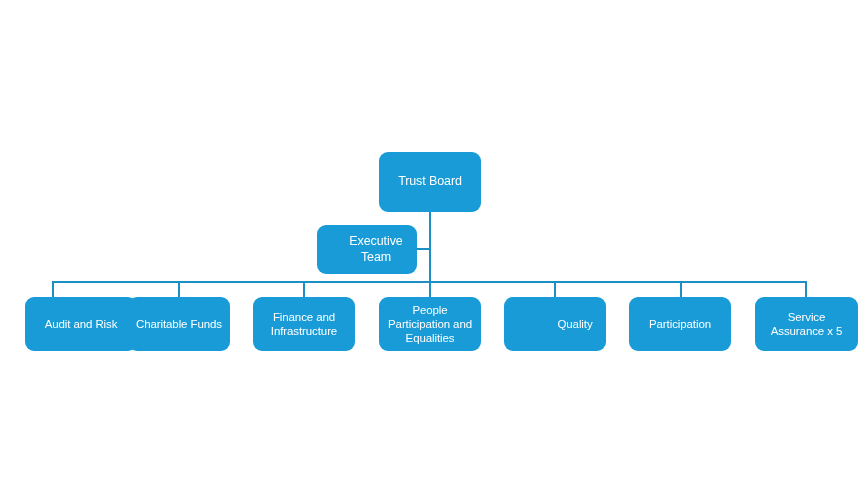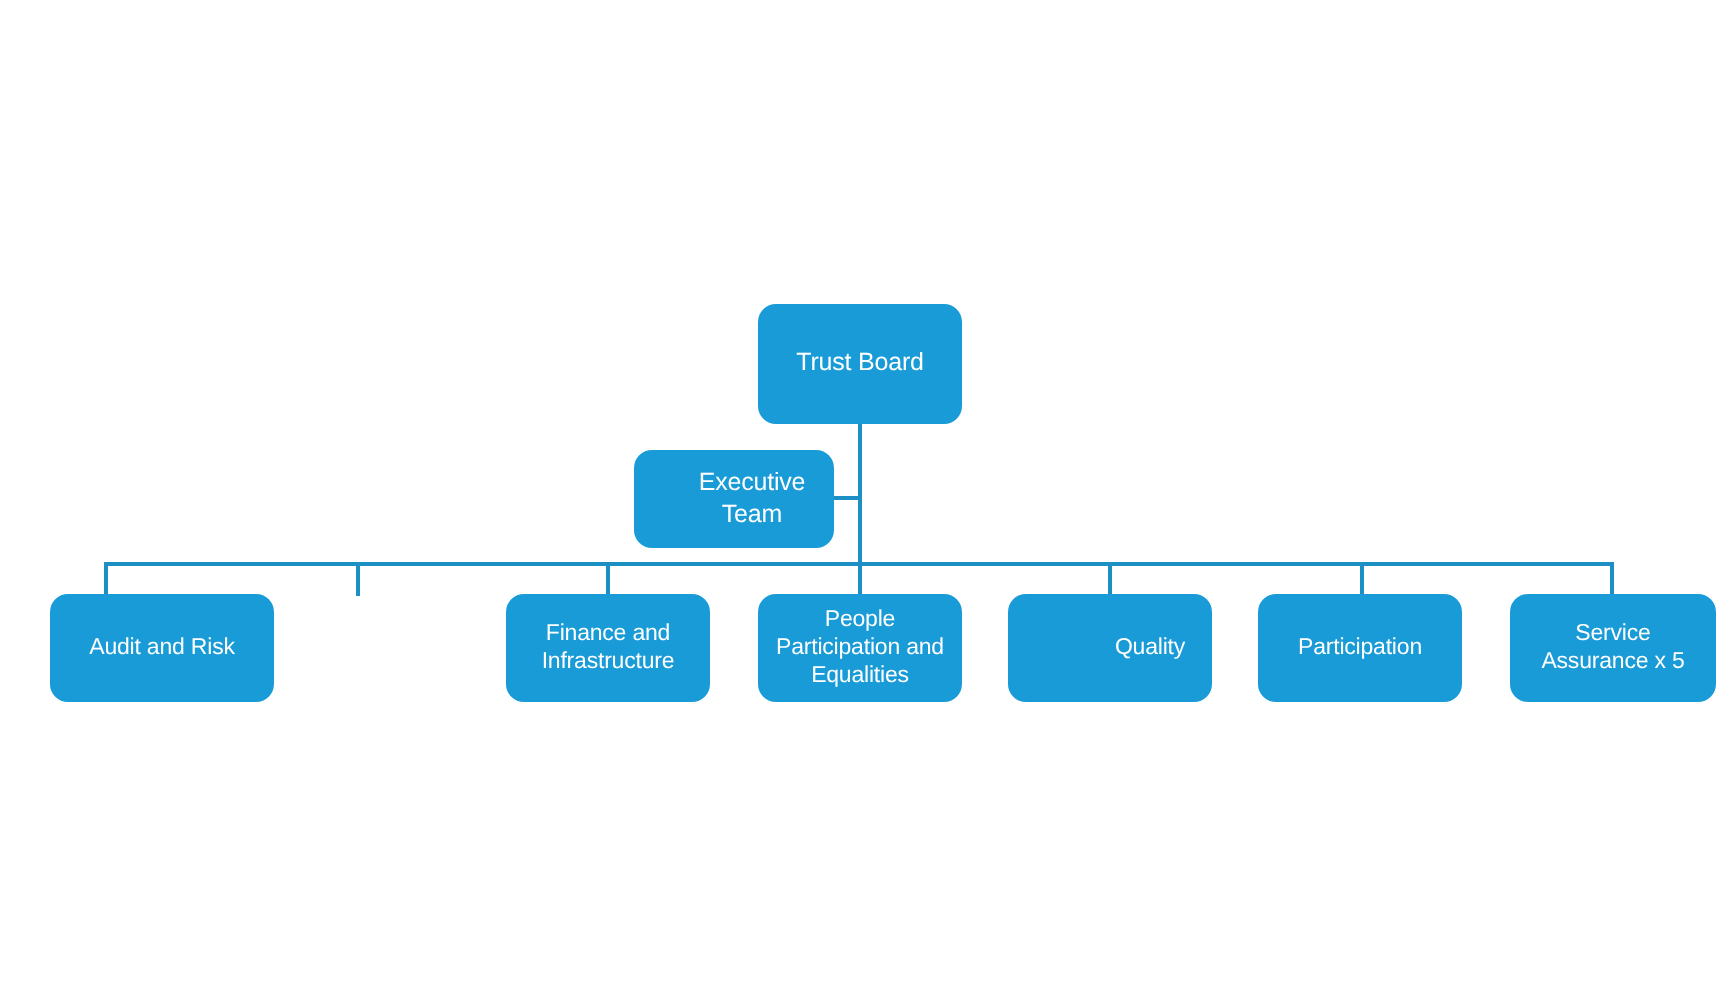--- a/index.html
+++ b/index.html
@@ -81,20 +81,23 @@
   </div>
 
   <div class="node node-exec" style="left:317px; top:225px; width:100px; height:49px;padding-left:24px;">
     <span class="node-label">Executive Team</span>
   </div>
 
   <div class="node node-committee" style="left:1px; top:297px; width:112px; height:54px;margin-left:24px;">
     <span class="node-label">Audit and Risk</span>
   </div>
 
+  <div class="node node-committee" style="left:128px; top:297px; width:102px; height:54px;">
+    <span class="node-label">Charitable Funds</span>
+  </div>
 
   <div class="node node-committee" style="left:253px; top:297px; width:102px; height:54px;align-items:center;">
     <span class="node-label">Finance and
 Infrastructure</span>
   </div>
 
   <div class="node node-committee" style="left:379px; top:297px; width:102px; height:54px;">
     <span class="node-label">People
 Participation and
 Equalities</span>

